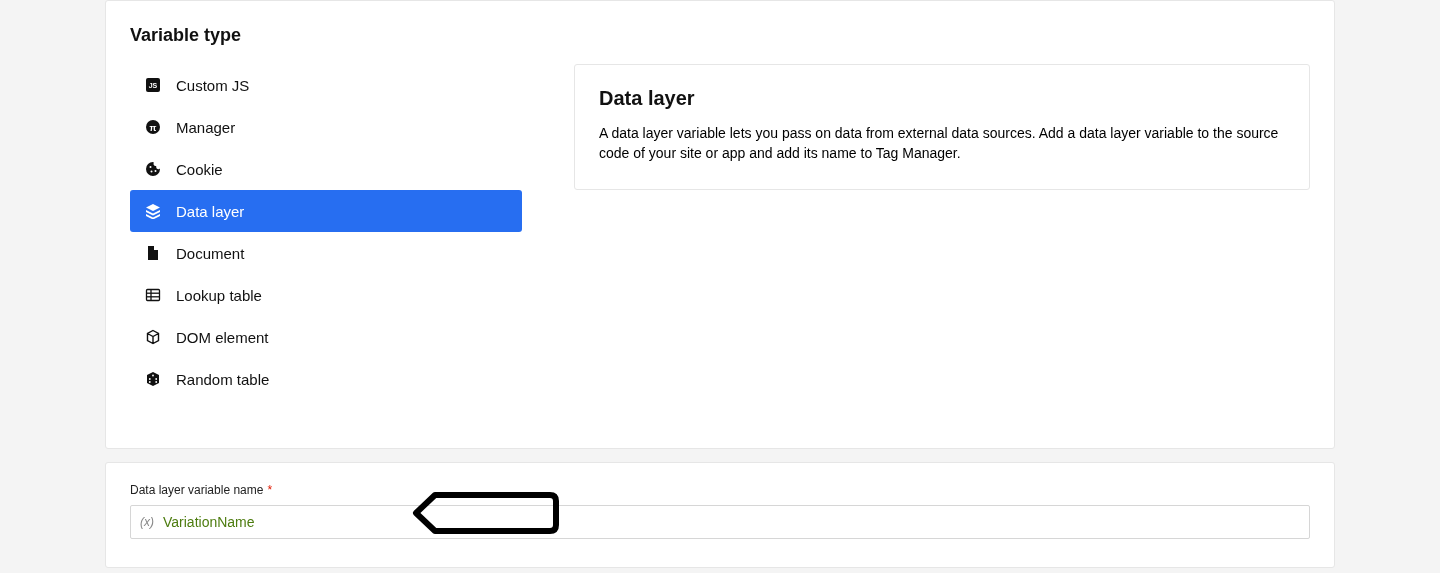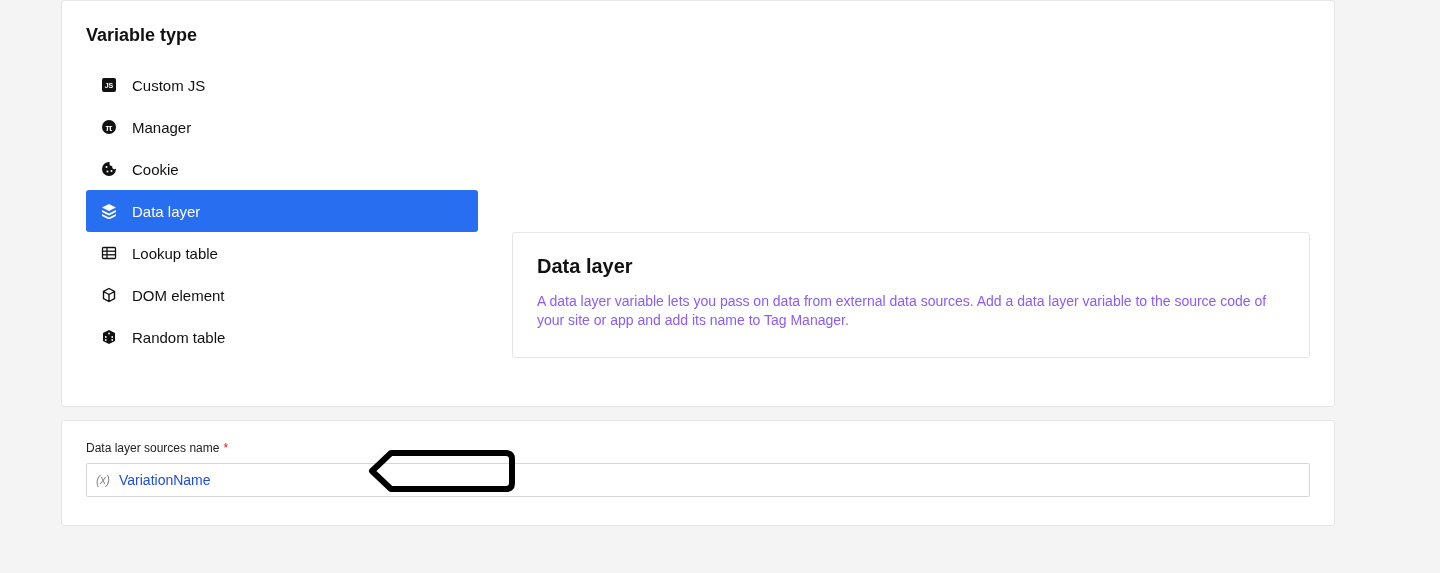--- a/index.html
+++ b/index.html
@@ -7,35 +7,35 @@
       font-family: -apple-system, BlinkMacSystemFont, "Segoe UI", Helvetica, Arial, sans-serif;
       background: #f4f4f4;
       width: 1440px;
       height: 573px;
       overflow: hidden;
     }
     .card {
       background: #fff;
       border: 1px solid #e6e6e6;
       border-radius: 3px;
-      margin: 0 105px 13px 61px;
+      margin: 0 105px 13px 105px;
       padding: 24px 0 48px 0;
     }
     .card-top { margin-top: 0; }
     .section-title {
       font-size: 18px;
       font-weight: 700;
       color: #111;
       padding: 0 24px 18px 24px;
     }
     .columns {
       display: flex;
-      gap: 34px;
+      gap: 52px;
       padding: 0 24px;
-      align-items: flex-end;
+      align-items: flex-start;
     }
     .type-list {
       width: 392px;
       display: flex;
       flex-direction: column;
     }
     .type-item {
       display: flex;
       align-items: center;
       gap: 14px;
@@ -64,21 +64,21 @@
     }
     .info-title {
       font-size: 20px;
       font-weight: 700;
       color: #111;
       margin-bottom: 14px;
     }
     .info-desc {
       font-size: 14px;
       line-height: 1.4;
-      color: #8b5cf6;
+      color: #000000;
     }
     .card-bottom {
       padding: 20px 24px 28px 24px;
       position: relative;
     }
     .field-label {
       font-size: 12px;
       color: #222;
       margin-bottom: 8px;
       display: flex;
@@ -100,21 +100,21 @@
       width: 16px; height: 16px;
       display: flex; align-items: center; justify-content: center;
       color: #888;
       font-size: 12px;
       font-style: italic;
     }
     .text-input {
       border: none; outline: none;
       flex: 1;
       font-size: 14px;
-      color: #1d4ed8;
+      color: #4d7c0f;
       background: transparent;
     }
     .annotation-arrow {
       position: absolute;
       left: 304px;
       top: 28px;
       width: 150px;
       height: 44px;
       pointer-events: none;
     }
@@ -161,20 +161,28 @@
 
       <div class="type-item active">
         <span class="icon-wrap">
           <svg viewBox="0 0 16 16" width="16" height="16">
               <path fill="currentColor" d="M8 1l7 3.5L8 8 1 4.5 8 1zm-7 6l7 3.5L15 7v2l-7 3.5L1 9V7zm0 4l7 3.5L15 11v2l-7 3.5L1 13v-2z"></path>
             </svg>
         </span>
         <span>Data layer</span>
       </div>
 
+      <div class="type-item">
+        <span class="icon-wrap">
+          <svg viewBox="0 0 16 16" width="16" height="16">
+              <path fill="currentColor" d="M3 1h6l4 4v10H3V1zm6 0v4h4"></path>
+            </svg>
+        </span>
+        <span>Document</span>
+      </div>
 
       <div class="type-item">
         <span class="icon-wrap">
           <svg viewBox="0 0 16 16" width="16" height="16">
               <rect x="1.5" y="2.5" width="13" height="11" rx="1" fill="none" stroke="currentColor" stroke-width="1.3"></rect>
               <line x1="1.5" y1="6.2" x2="14.5" y2="6.2" stroke="currentColor" stroke-width="1.3"></line>
               <line x1="1.5" y1="9.8" x2="14.5" y2="9.8" stroke="currentColor" stroke-width="1.3"></line>
               <line x1="6" y1="2.5" x2="6" y2="13.5" stroke="currentColor" stroke-width="1.3"></line>
             </svg>
         </span>
@@ -209,21 +217,21 @@
 
     <div class="info-panel">
       <div class="info-title">Data layer</div>
       <div class="info-desc">A data layer variable lets you pass on data from external data sources. Add a data layer variable to the source code of your site or app and add its name to Tag Manager.</div>
     </div>
   </div>
 </div>
 
 <div class="card card-bottom">
   <div class="field-label">
-    <span>Data layer sources name</span>
+    <span>Data layer variable name</span>
     <span class="req">*</span>
   </div>
   <div class="input-wrap">
     <span class="input-icon">(x)</span>
     <input class="text-input" type="text" value="VariationName" style="">
   </div>
 
   <svg class="annotation-arrow" viewBox="0 0 150 44">
     <path d="M25 4 H140 Q146 4 146 10 V34 Q146 40 140 40 H25 L6 22 Z" fill="none" stroke="#000" stroke-width="6" stroke-linejoin="round"></path>
   </svg>

